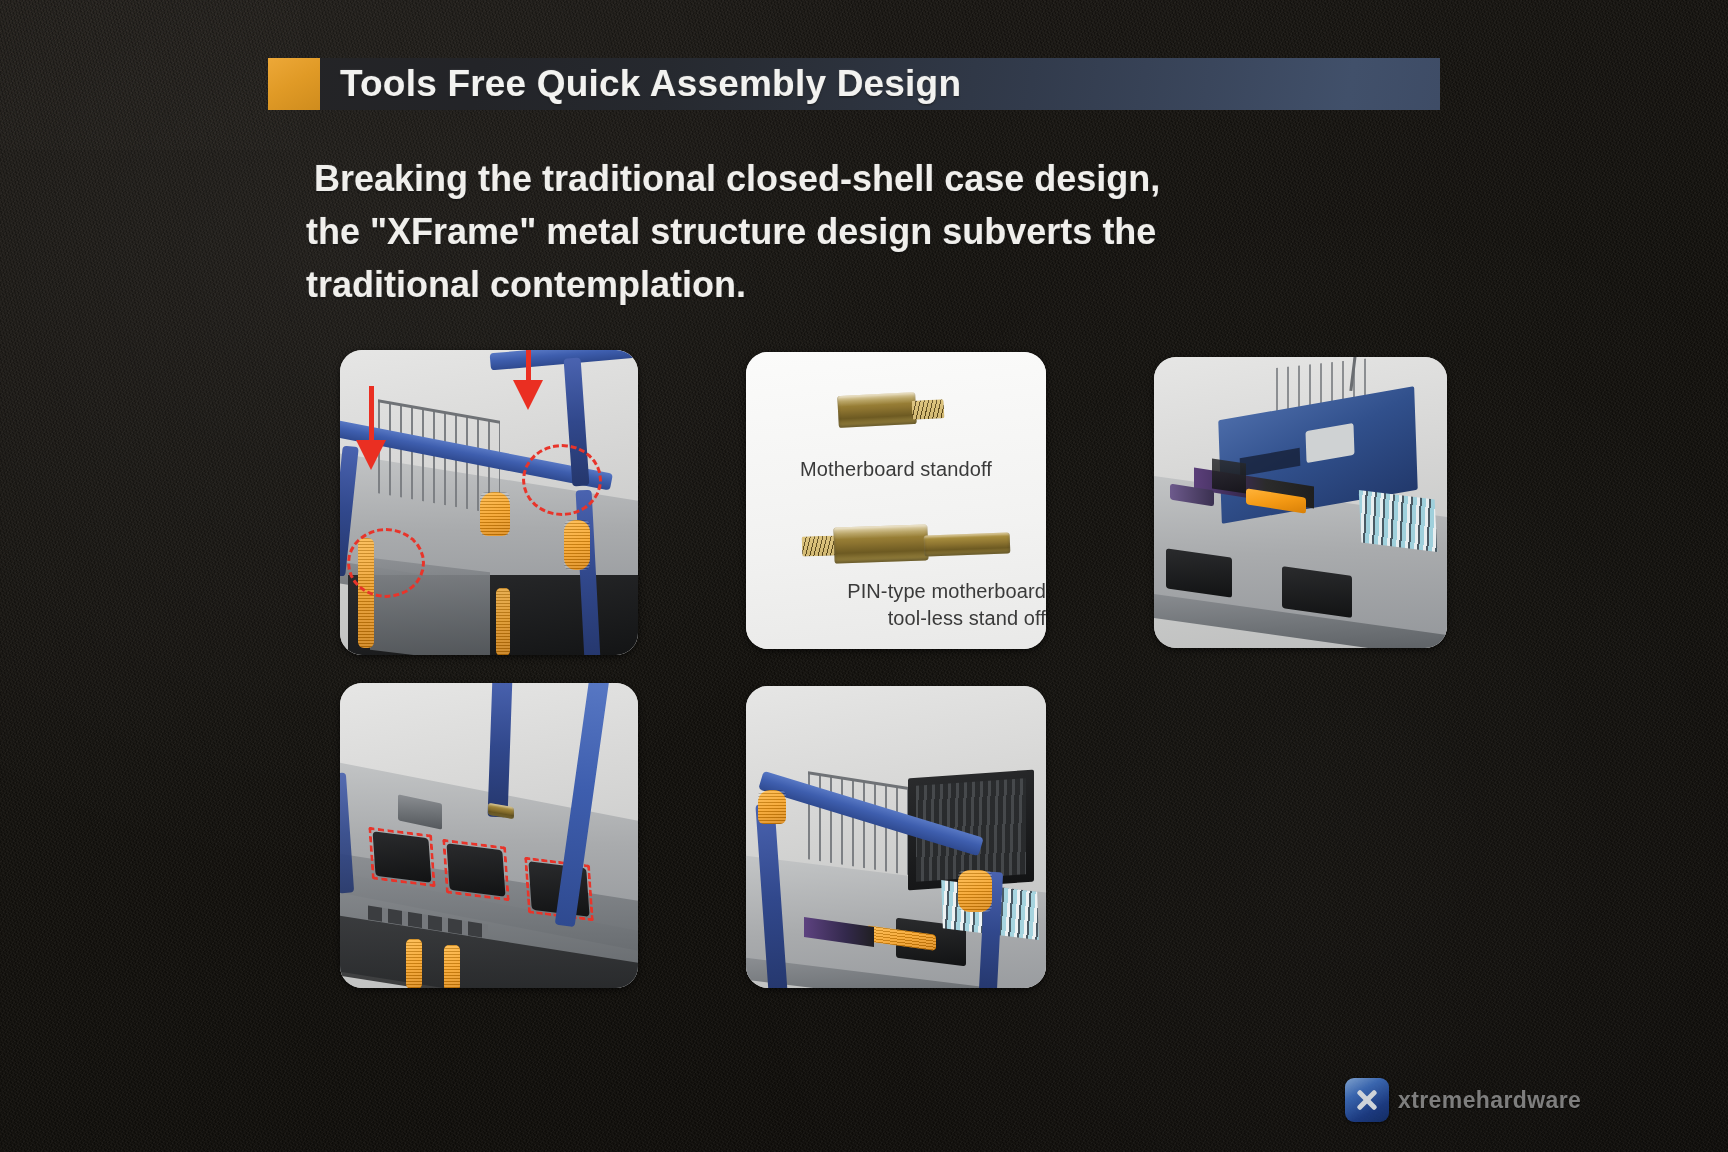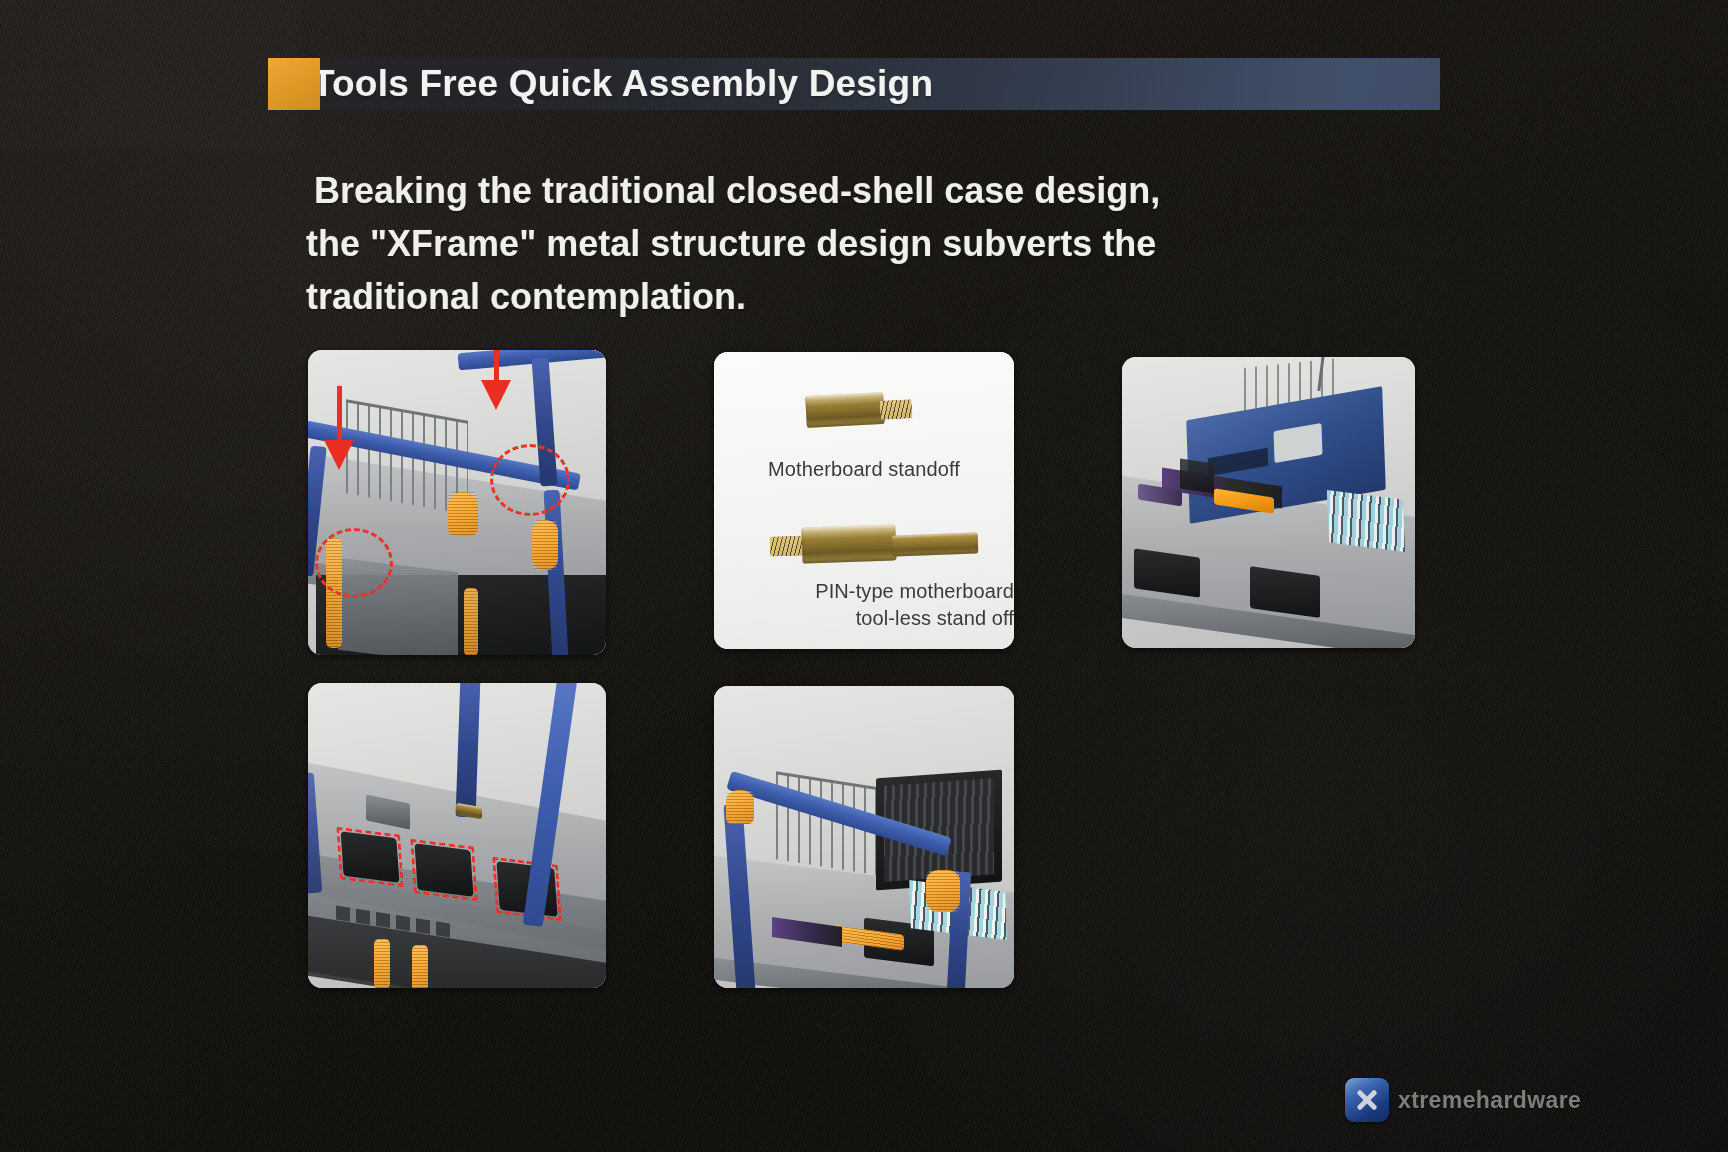--- a/index.html
+++ b/index.html
@@ -59,21 +59,21 @@
   }
   .title-swatch {
     position: absolute;
     left: 0px;
     top: 0px;
     width: 52px;
     height: 52px;
     background: linear-gradient(150deg, #eda838 0%, #e09a26 48%, #cf8c1d 100%);
   }
   .title-text {
-    margin-left: 44px;
+    margin-left: 72px;
     font-size: 37px;
     font-weight: bold;
     color: #f2f2f0;
     letter-spacing: 0.2px;
     text-shadow: 0 0 2px rgba(255,255,255,0.25), 0 1px 2px rgba(0,0,0,0.8);
     white-space: nowrap;
   }
 
   
   .lede {
@@ -81,29 +81,30 @@
     left: 306px;
     top: 152px;
     width: 1150px;
     font-size: 36px;
     font-weight: bold;
     line-height: 53px;
     color: #f0efec;
     text-shadow: 0 0 2px rgba(255,255,255,0.2), 0 1px 2px rgba(0,0,0,0.85);
   }
   .lede .l { display: block; white-space: nowrap; }
-  .lede .l1 { text-indent: 8px; margin-top: 12px; }
+  .lede .l1 { text-indent: 8px; }
 
   
   .panel {
     position: absolute;
-    border-radius: 14px;
+    border-radius: 22px;
     overflow: hidden;
     background: #d8d8d6;
     box-shadow: 0 2px 6px rgba(0,0,0,0.6);
+    margin-left: 32px;
   }
   .panel-inner { position: absolute; inset: 0; }
 
   #panel-clip-latches   { left: 308px;  top: 350px; width: 298px; height: 305px; }
   #panel-standoffs      { left: 714px;  top: 352px; width: 300px; height: 297px; background: #f4f4f3; }
   #panel-mobo-installed { left: 1122px; top: 357px; width: 293px; height: 291px; }
   #panel-tray-cutouts   { left: 308px;  top: 683px; width: 298px; height: 305px; }
   #panel-frame-assembly { left: 714px;  top: 686px; width: 300px; height: 302px; }
 
   

